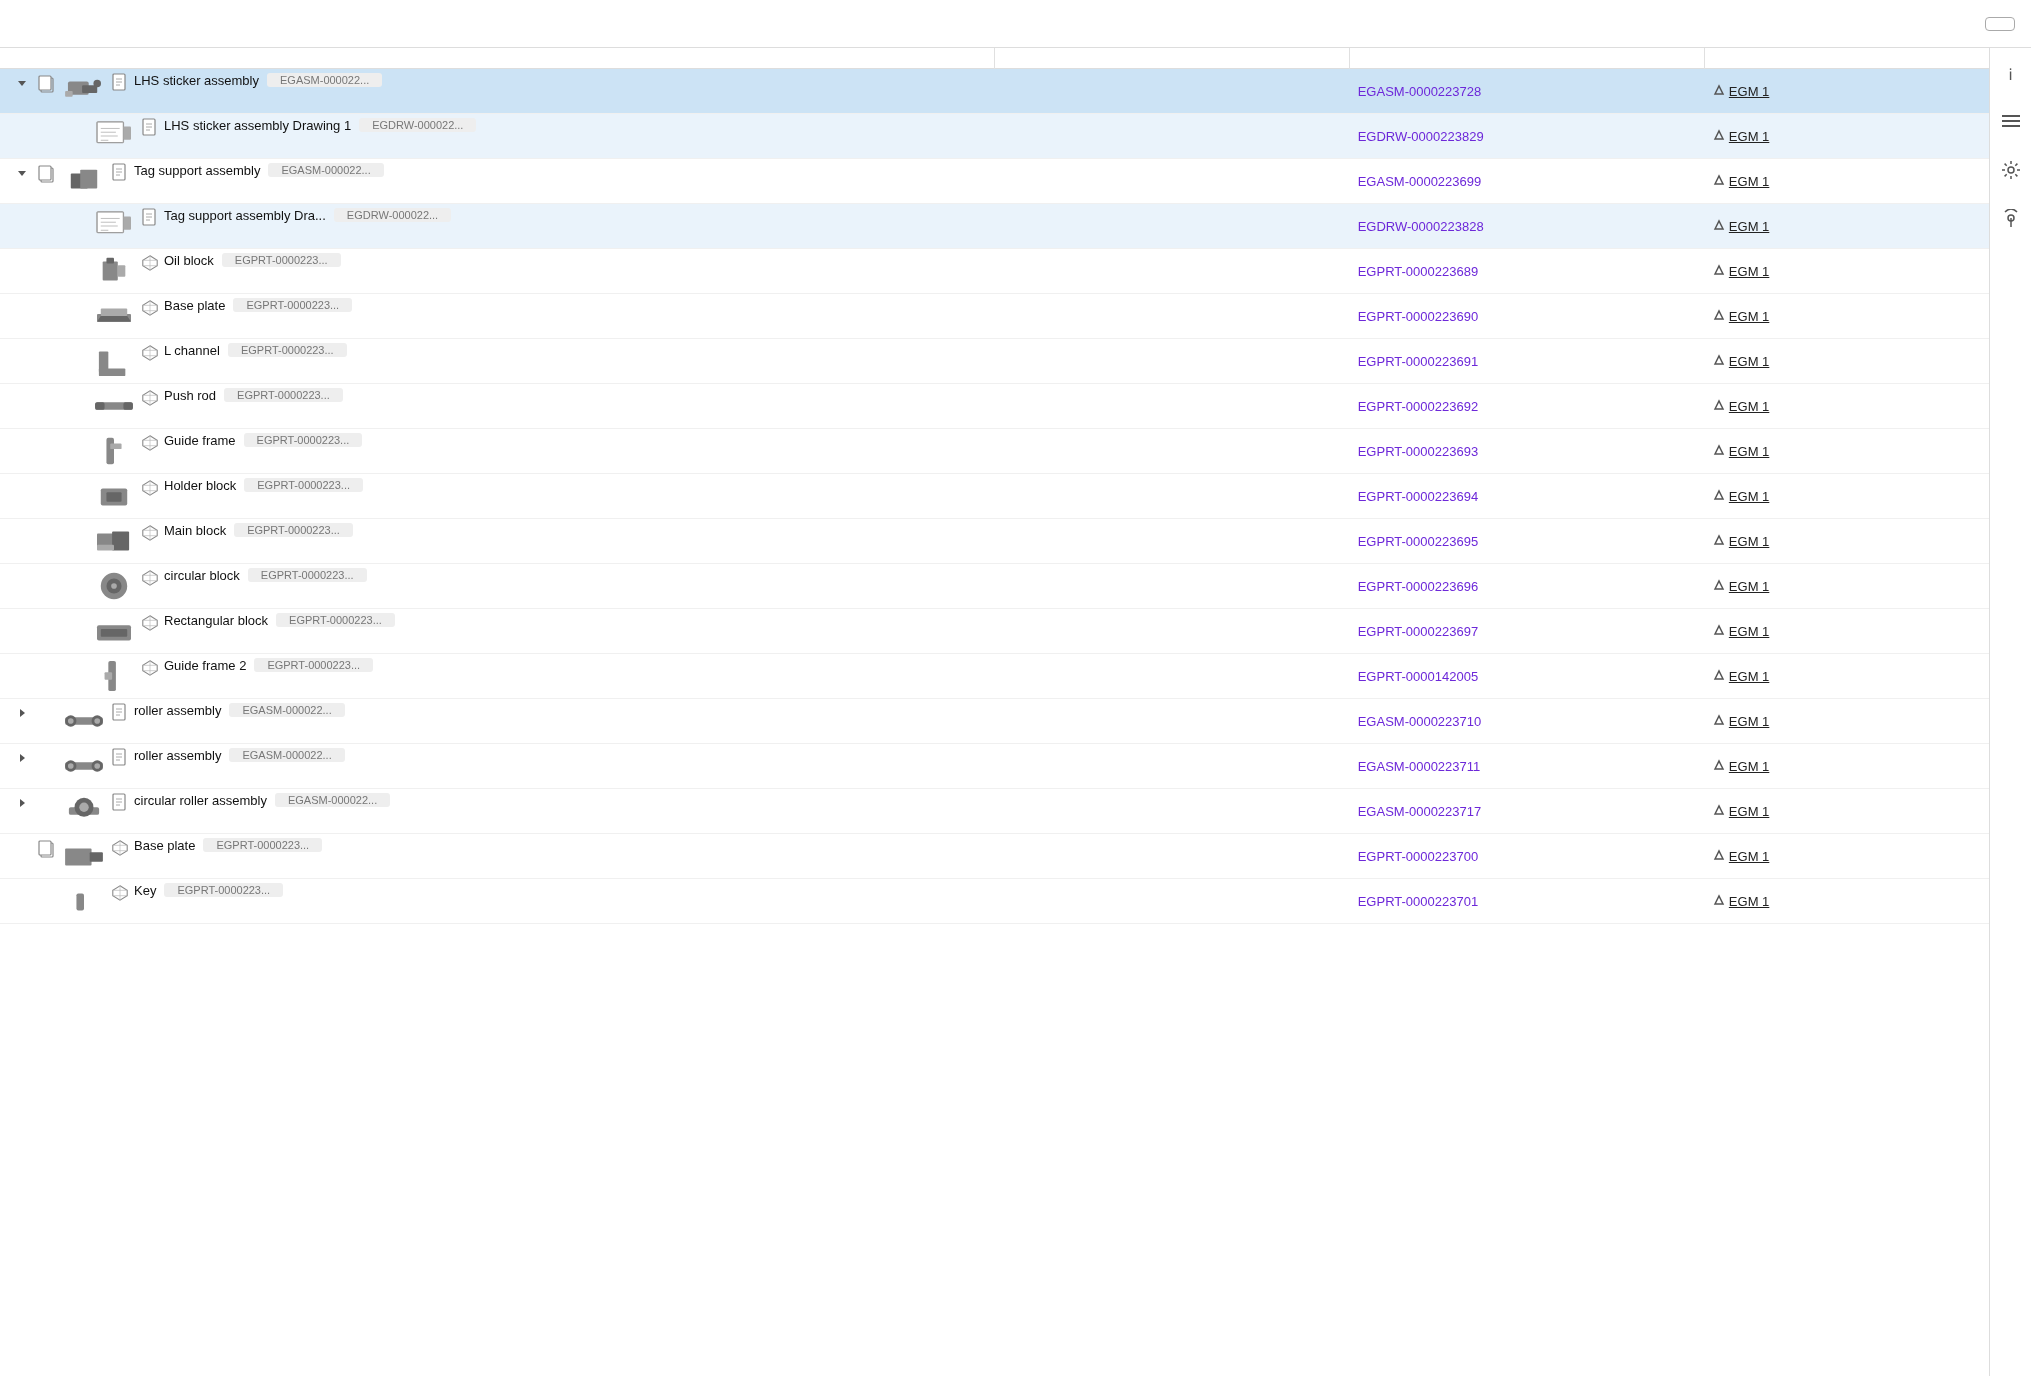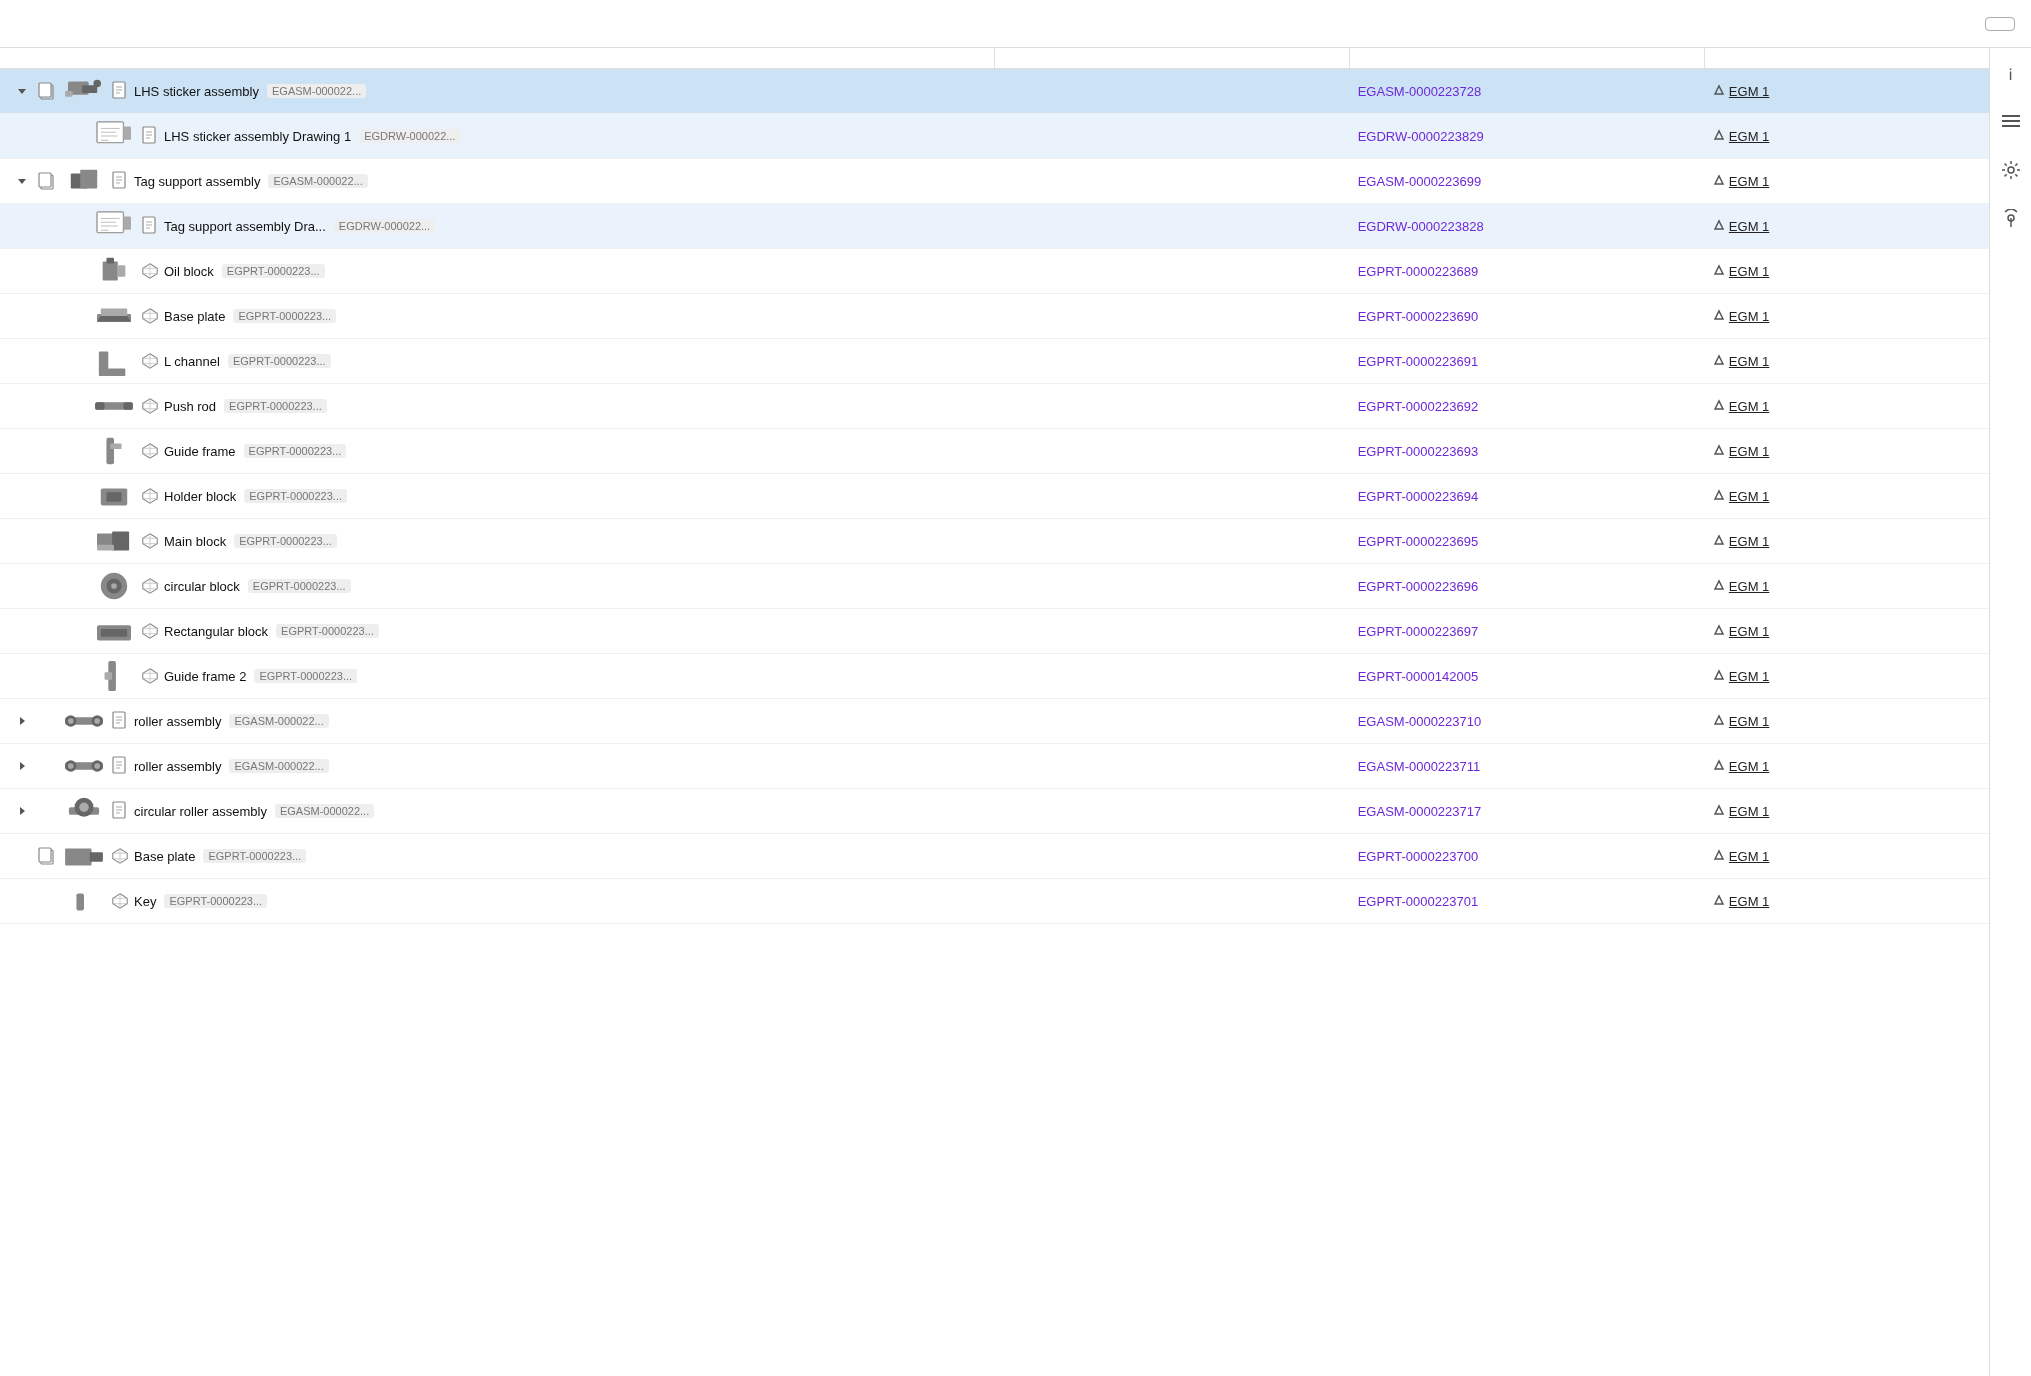--- a/index.html
+++ b/index.html
@@ -116,21 +116,21 @@
 
     .tree-table tbody tr {
       border-bottom: 1px solid #f0f0f0;
       height: 44px;
     }
     .tree-table tbody tr.selected { background: #cce3f5; }
     .tree-table tbody tr.highlighted { background: #eaf3fb; }
 
     .name-cell {
       display: flex;
-      align-items: center;
+      align-items: flex-start;
       gap: 4px;
       min-width: 0;
     }
 
     .indent { display: inline-block; }
 
     .expand-btn {
       width: 20px;
       height: 20px;
       display: flex;
@@ -193,21 +193,21 @@
       font-weight: 500;
       color: #111;
       white-space: nowrap;
     }
 
     .item-tag {
       font-size: 11px;
       color: #777;
       background: #eee;
       border-radius: 3px;
-      padding: 1px 5px;
+      padding: 1px 13px;
       white-space: nowrap;
       margin-left: 4px;
     }
 
     .part-num {
       font-size: 13px;
       color: #6d28d9;
     }
 
     .revision-cell {

